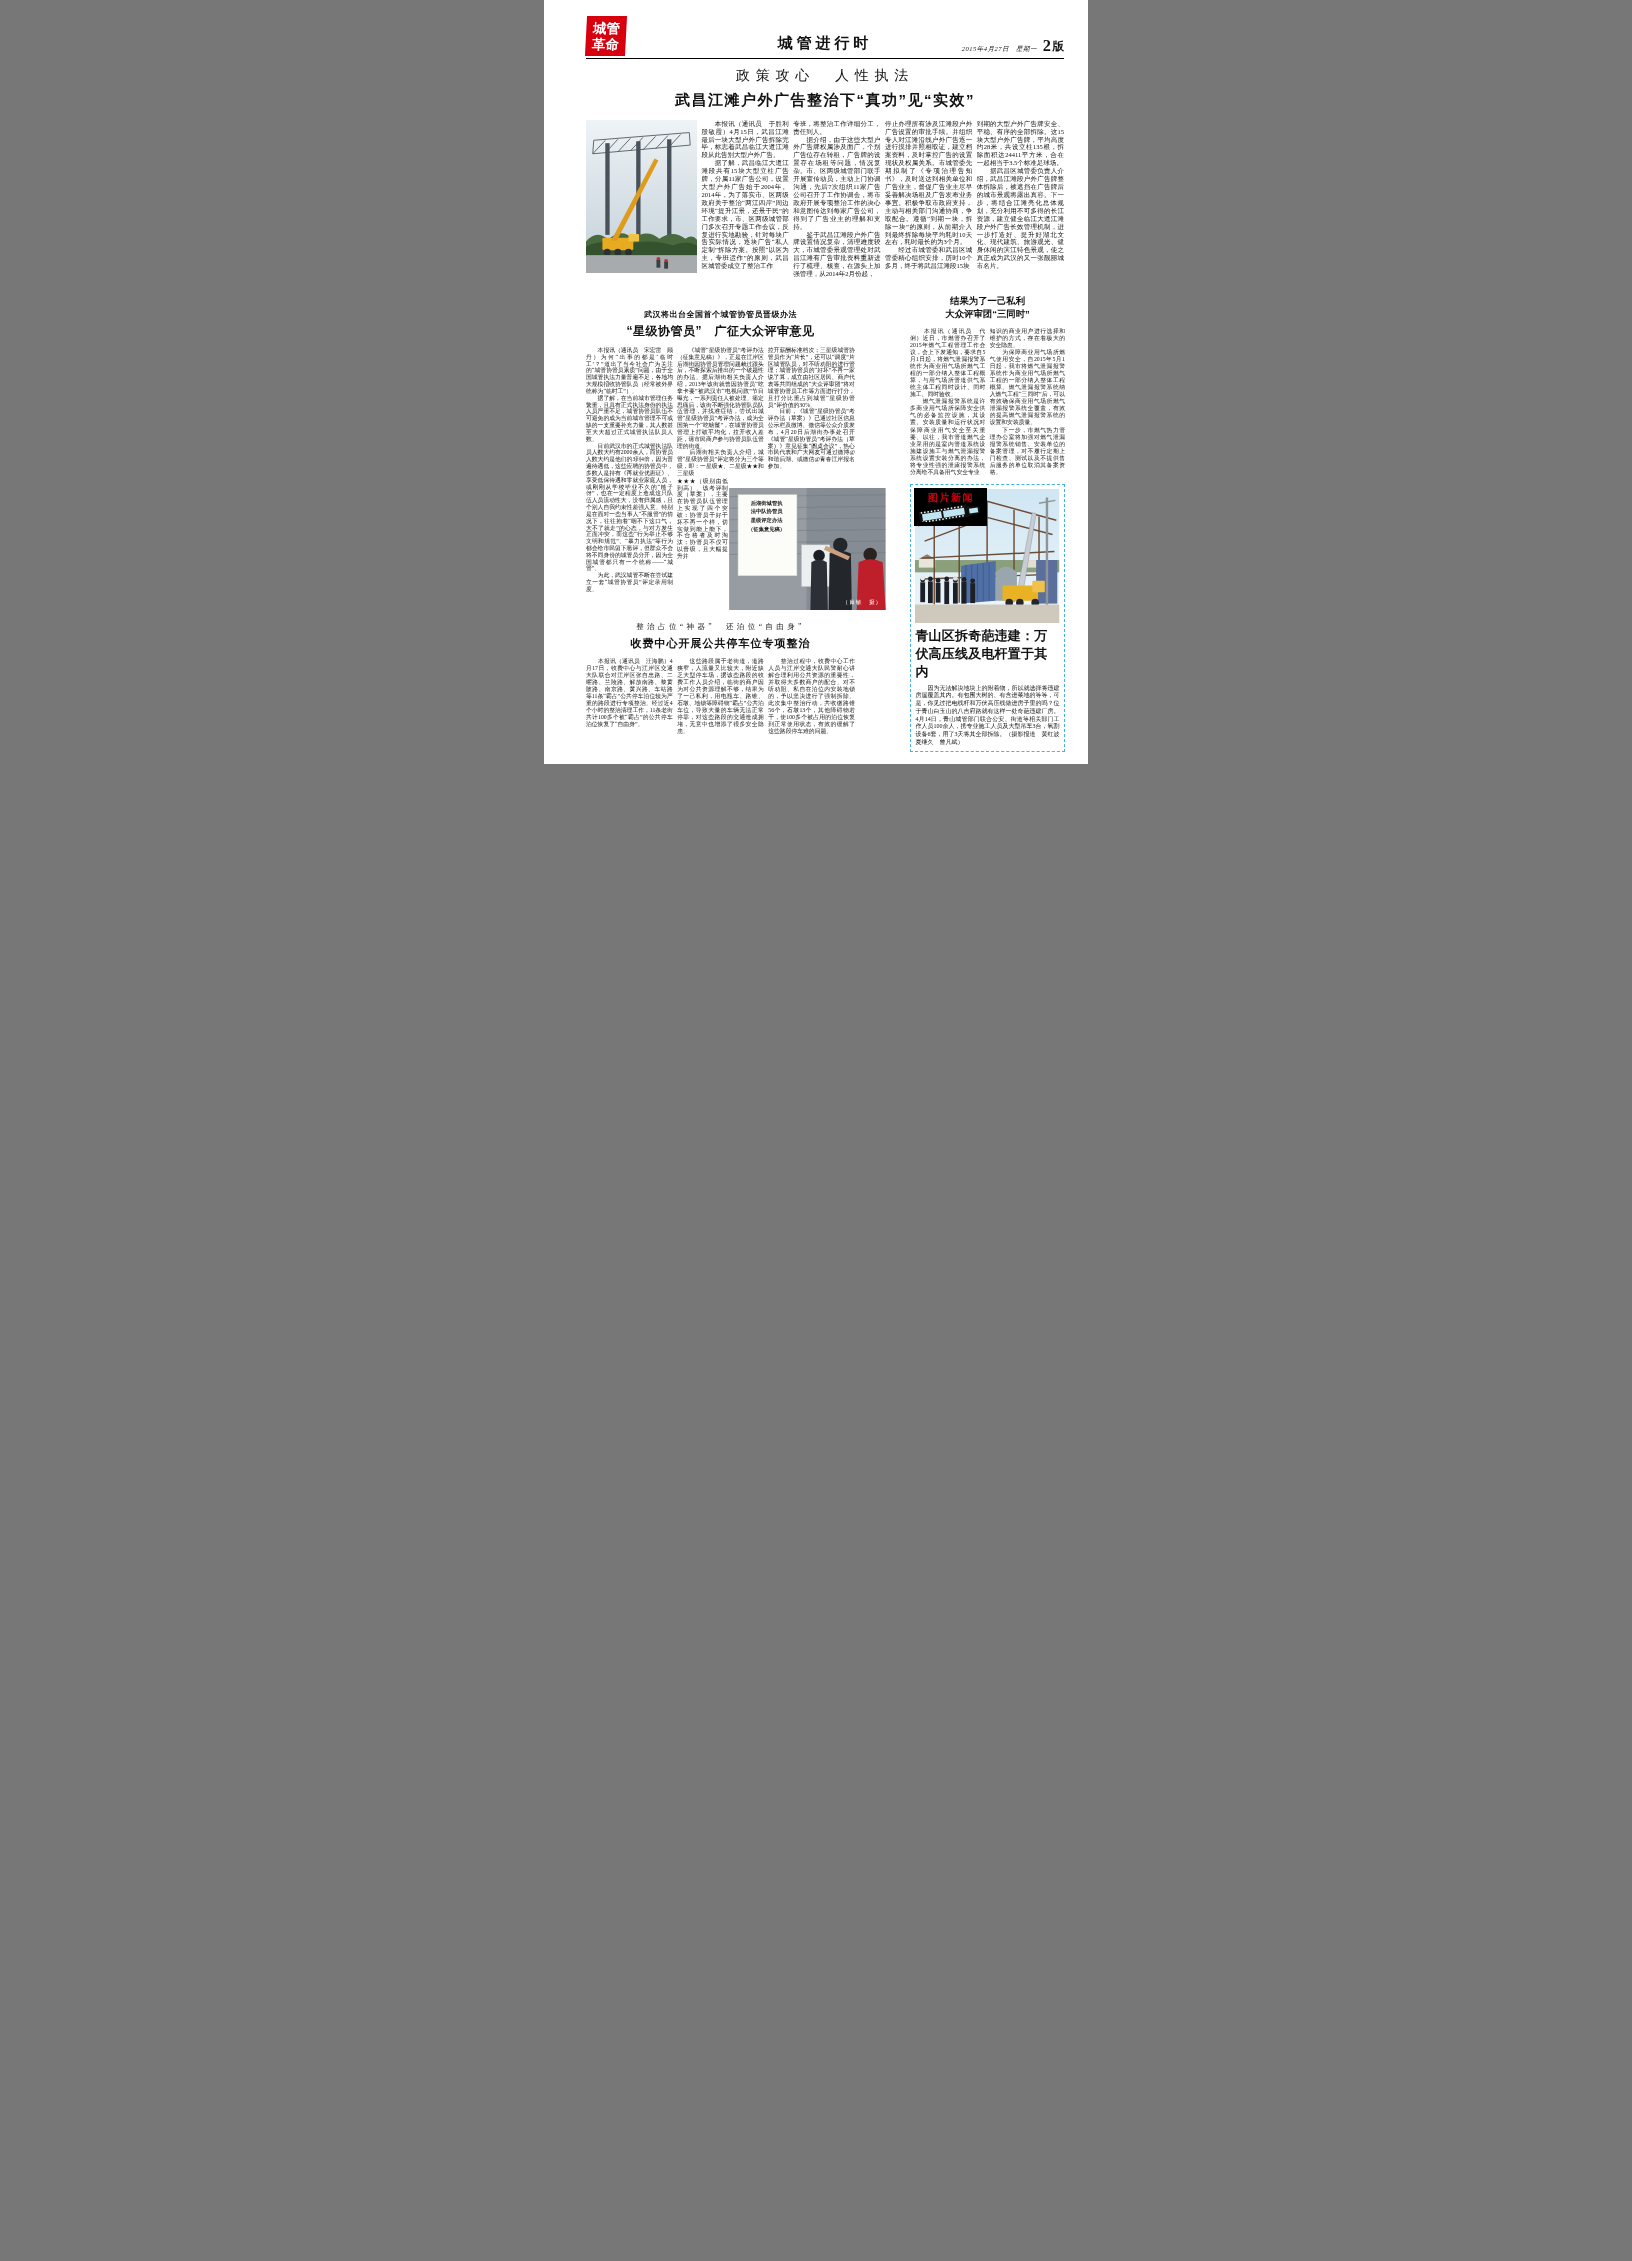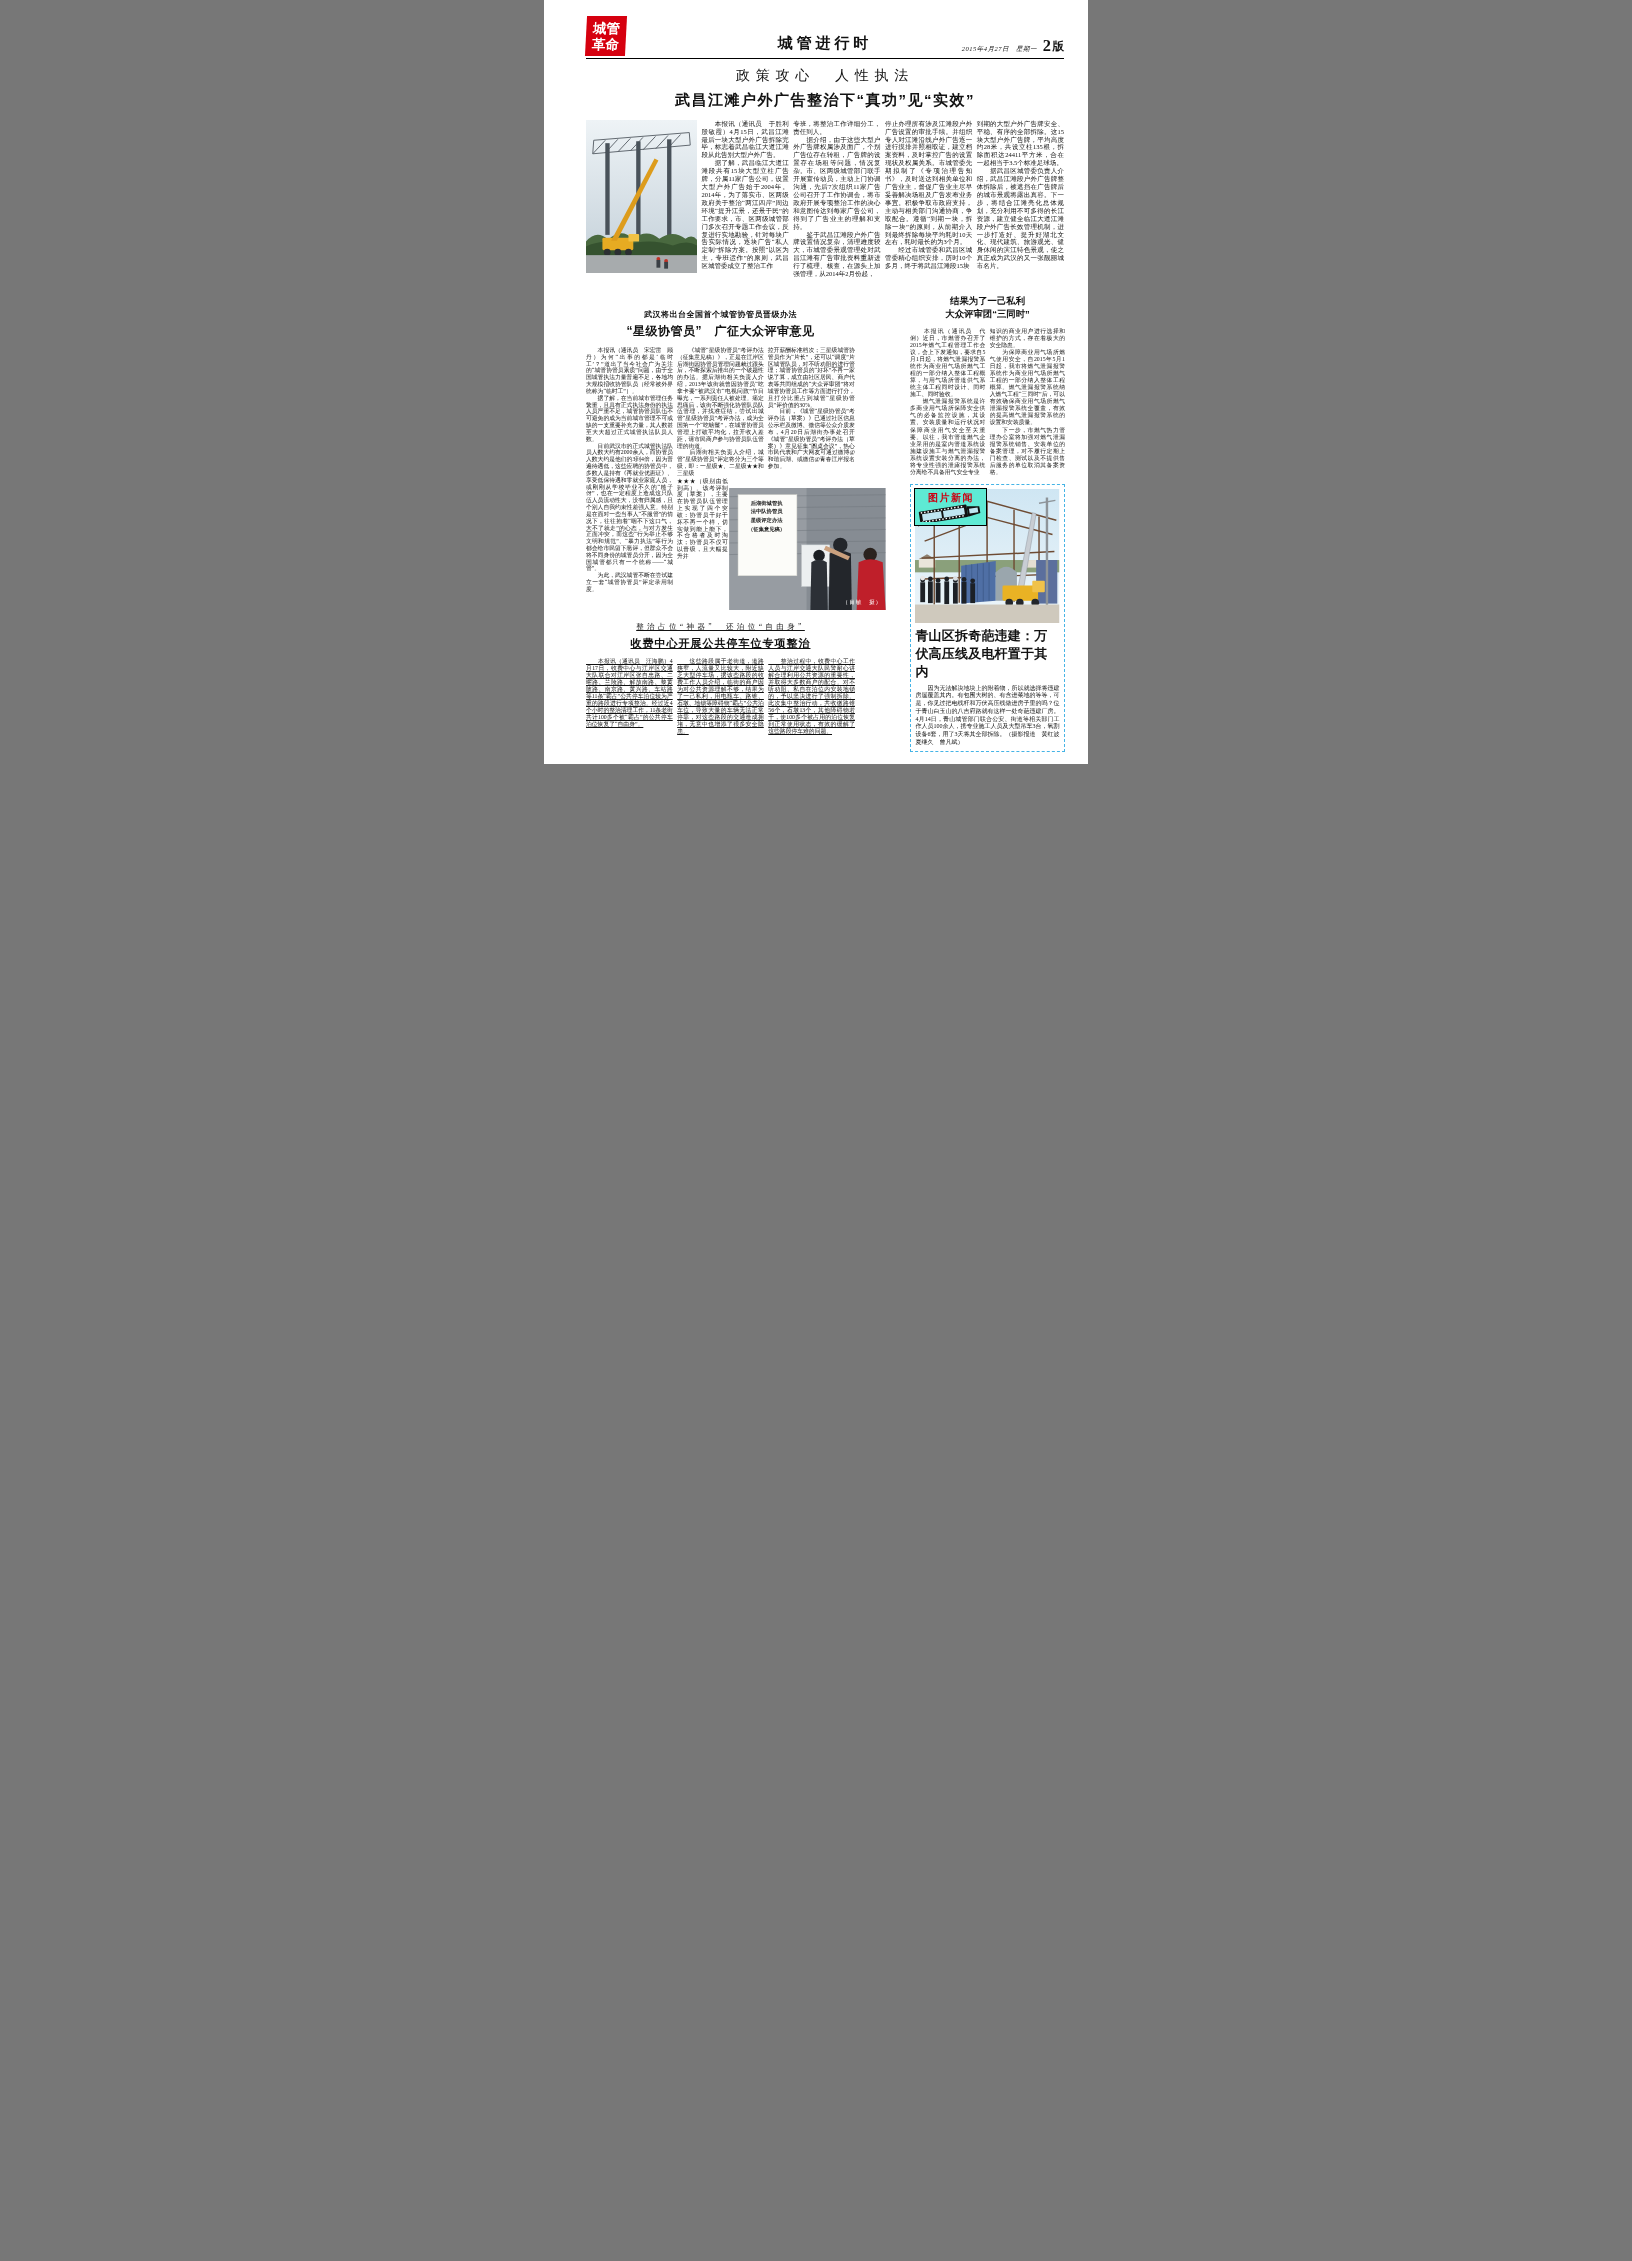--- a/index.html
+++ b/index.html
@@ -65,31 +65,31 @@
   .photo-credit { position:absolute; right:3.9px; bottom:2.9px; color:#fff; font-size:5.6px;
                   letter-spacing:1px; }
 
   
   .gas-headline { text-align:center; font-weight:900; font-size:9.4px; line-height:1.45;
                   font-family:"Liberation Sans", sans-serif; margin-top:1px; }
   .gas-body { display:flex; gap:4.4px; margin-top:6.8px; }
   .gcol { flex:1; font-size:5.8px; line-height:1.22; }
 
   
-  .bottom-article { margin-top:4px;text-decoration:underline; }
+  .bottom-article { margin-top:4px; }
   .kicker3 { text-align:center; font-size:7.5px; letter-spacing:3.4px; }
   .headline3 { text-align:center; font-size:11px; font-weight:900;
                font-family:"Liberation Sans", sans-serif; margin-top:3.9px; letter-spacing:1px; }
   .bottom-body { display:flex; gap:4.4px; margin-top:6.8px; }
   .bcol { flex:1; font-size:5.8px; line-height:1.22; }
 
   
   .picture-news { margin-top:7.7px; border:1px dashed #45b4e6; padding:4.4px; position:relative; }
   .pn-badge { position:absolute; top:3.4px; left:3.4px; width:73px; height:38px;
-              background:#5eead4; border:1px solid #000; z-index:3; padding-top:1.5px; }
+              background:#000000; border:1px solid #000; z-index:3; padding-top:1.5px; }
   .pn-badge-text { color:#cc0011; font-weight:900; font-size:10px; text-align:center;
                    letter-spacing:1.5px; font-family:"Liberation Sans", sans-serif; }
   .pn-film { position:absolute; left:2.9px; bottom:2.9px; width:66px; height:19.3px; }
   .pn-photo { width:100%; height:134px; position:relative; }
   .pn-photo svg { display:block; width:100%; height:100%; }
   .pn-title { font-weight:900; font-size:13px; margin-top:4.4px; letter-spacing:0.2px;
               font-family:"Liberation Sans", sans-serif; }
   .pn-body { font-size:6px; line-height:1.28; margin-top:3.4px; }
 </style>
 </head>

